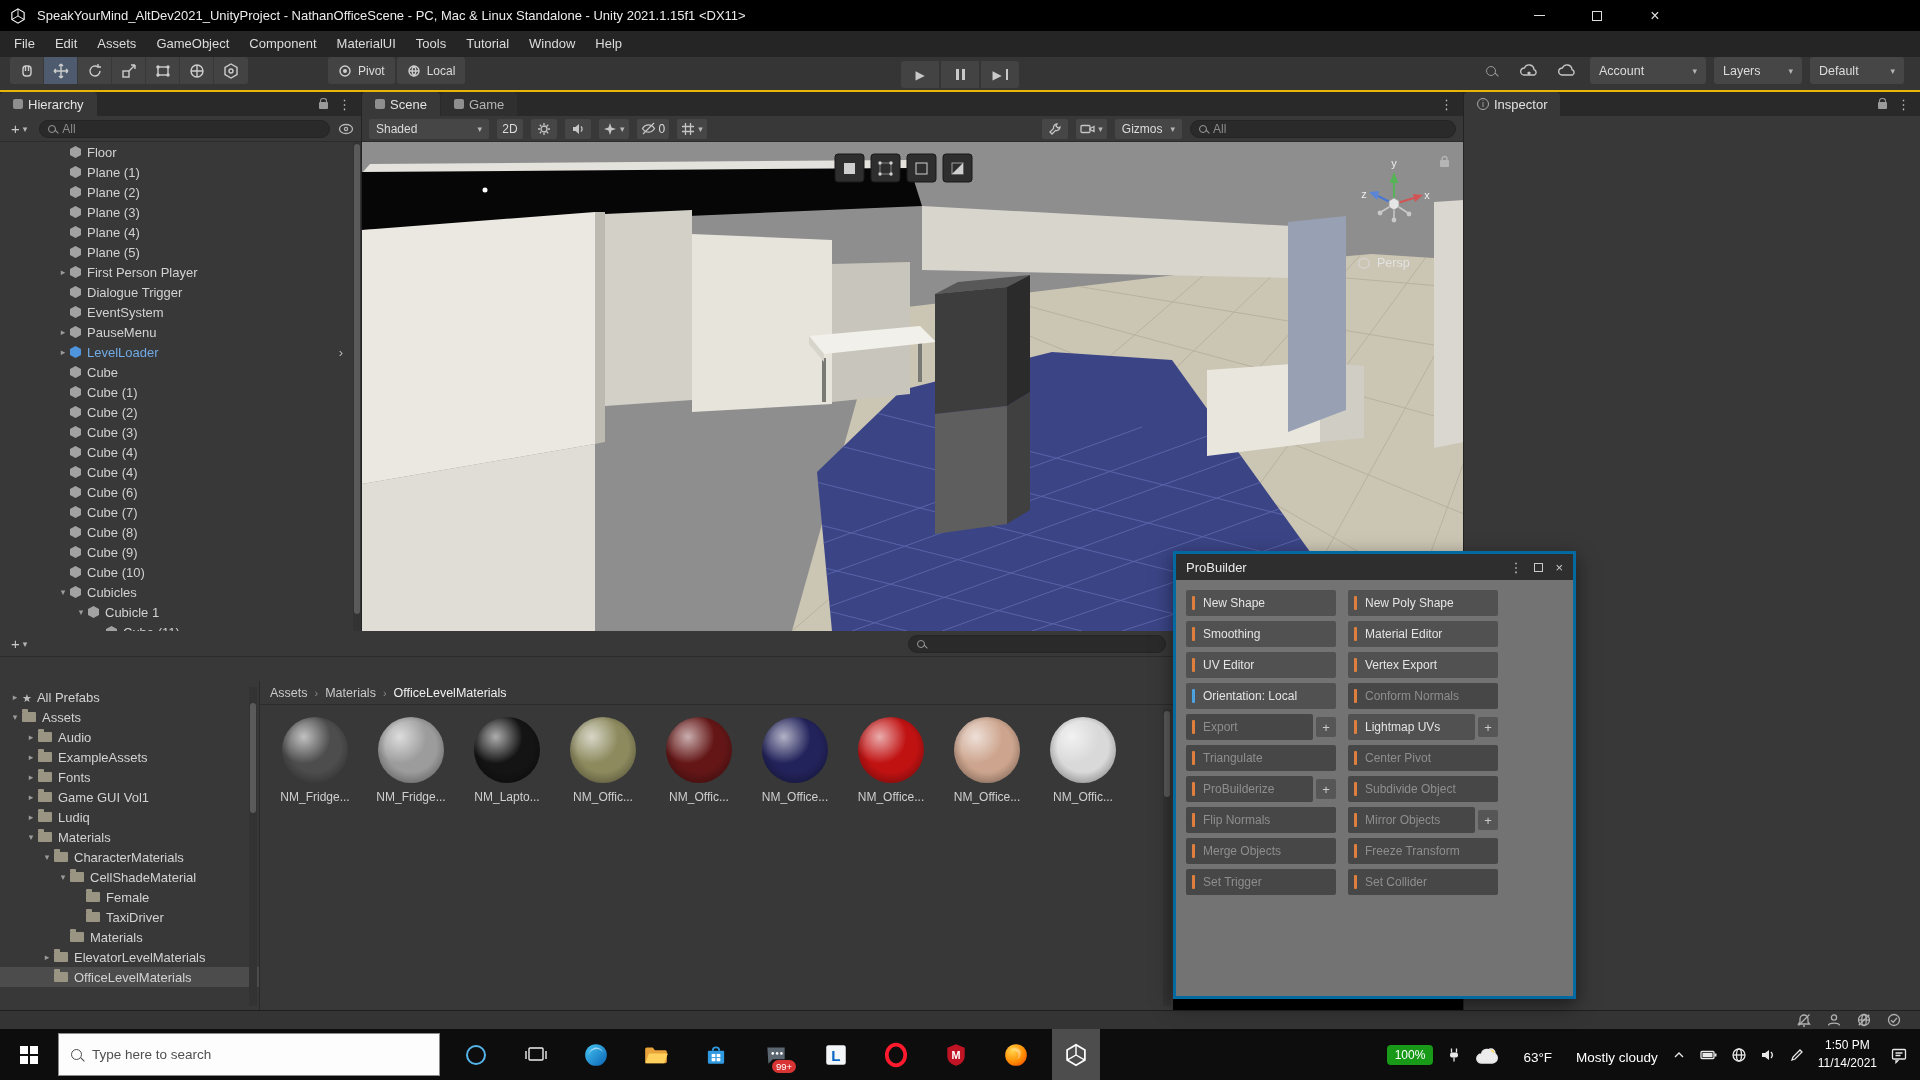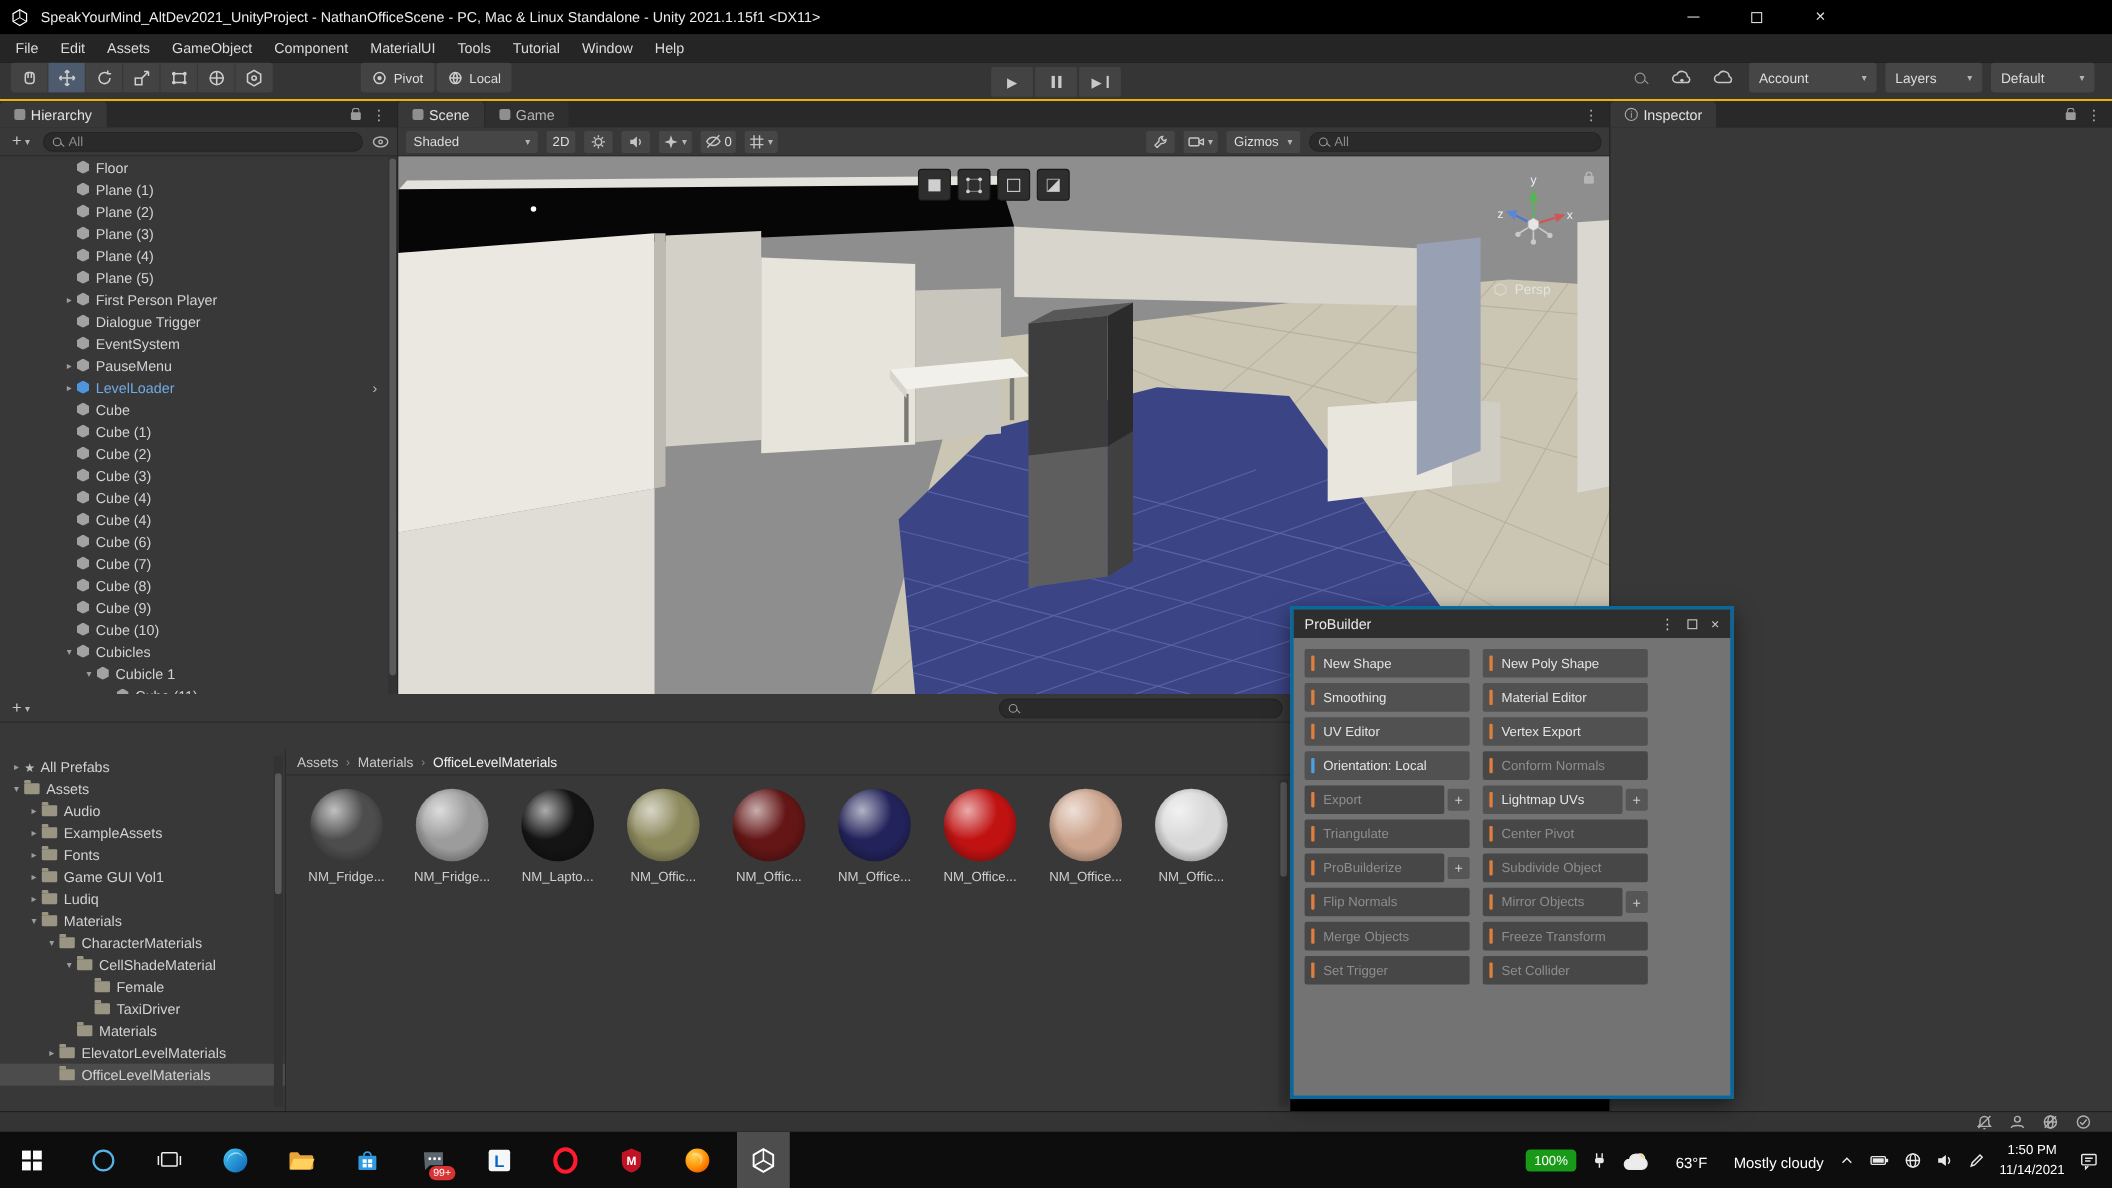--- a/index.html
+++ b/index.html
@@ -1143,20 +1143,24 @@
 
 <div id="taskbar">
   <div class="tb-start">
     <span class="winlogo">
         <span></span>
         <span></span>
         <span></span>
         <span></span>
       </span>
   </div>
+  <div class="tb-search">
+    <span class="mag dark" style="width:11px;height:11px"></span>
+    <input placeholder="Type here to search" style="">
+  </div>
   <div class="tb-slot">
       <span class="cortana-ring"></span>
     </div>
   <div class="tb-slot">
     <svg width="24" height="24" viewBox="0 0 24 24" style="stroke:#eee;fill:none;stroke-width:1.4">
         <rect x="5" y="5" width="14" height="12" rx="1"></rect>
         <path d="M2 8v8M22 8v8"></path>
       </svg>
   </div>
   <div class="tb-slot">

